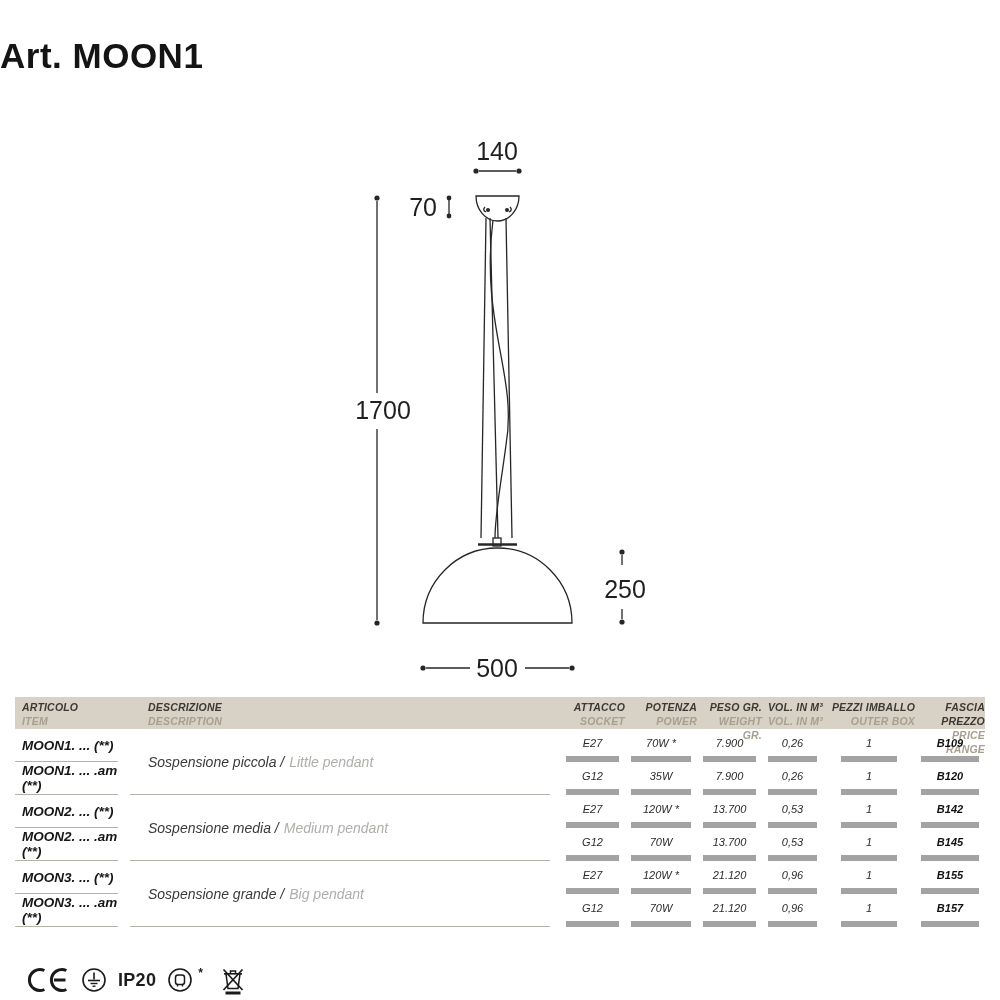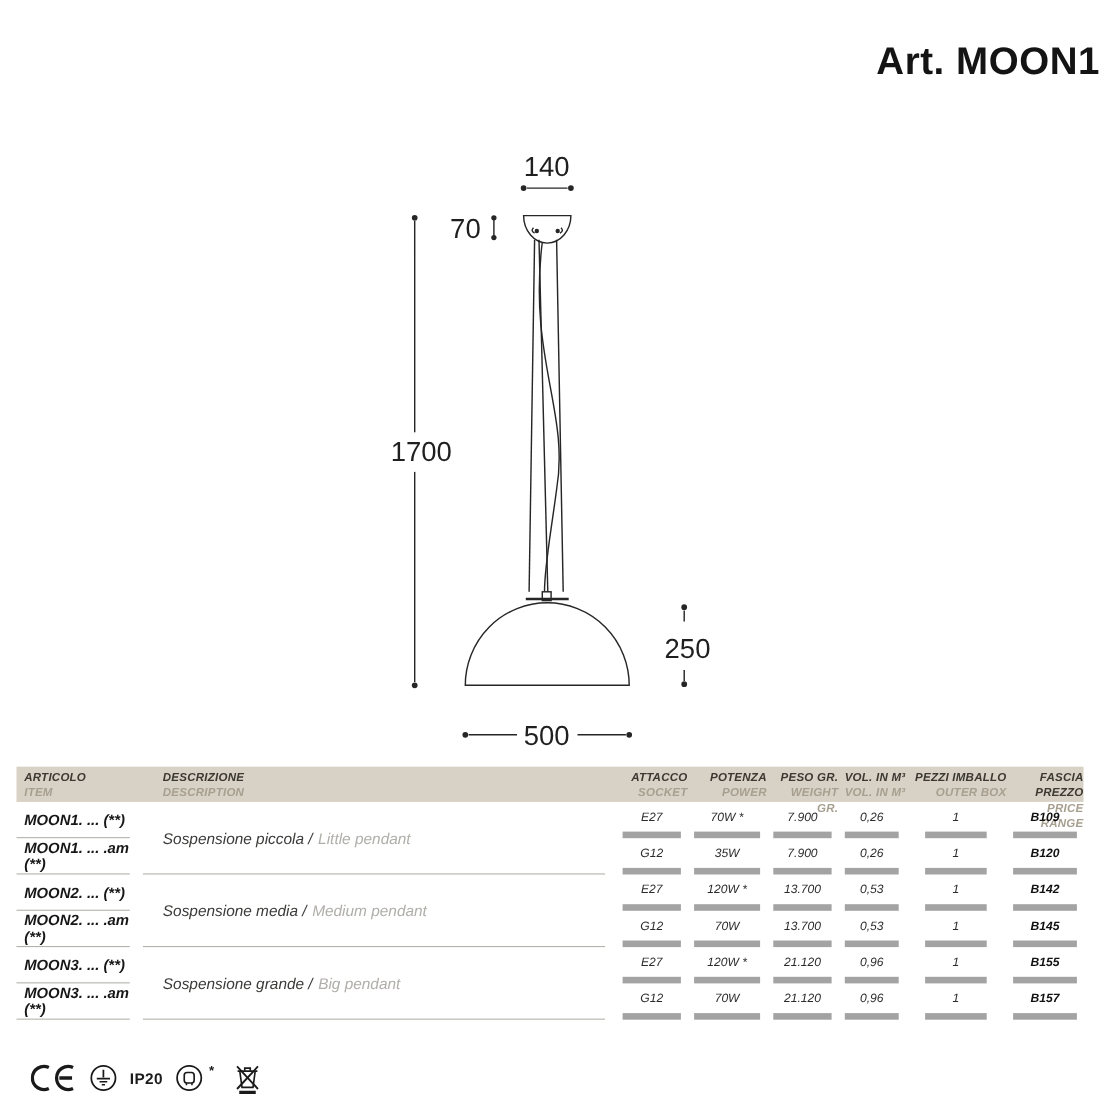--- a/index.html
+++ b/index.html
@@ -4,21 +4,21 @@
 <style>
   html,body{margin:0;padding:0;}
   body{
     width:1000px;height:1000px;position:relative;overflow:hidden;
     background:#ffffff;
     font-family:"Liberation Sans","DejaVu Sans",sans-serif;
     color:#1d1d1b;
   }
   
   .page-title{
-    margin:0;padding-top:36px;text-align:right;
+    margin:0;padding-top:36px;text-align:left;
     font-size:35px;font-weight:bold;letter-spacing:.5px;color:#141414;
   }
   
   .drawing{position:absolute;left:330px;top:125px;width:340px;height:565px;}
   .drawing svg{display:block;}
   .dim-text{fill:#1f1f1f;font-size:25px;font-family:"Liberation Sans","DejaVu Sans",sans-serif;}
   .stroke{stroke:#262626;stroke-width:1.3;fill:none;}
   .dot{fill:#262626;stroke:none;}
   
   .spec-table{position:absolute;left:15px;top:697px;width:970px;font-style:italic;}
@@ -52,21 +52,21 @@
   .c-val{
     border-bottom:6px solid #a3a3a3;margin:0 6px;
     display:flex;align-items:center;justify-content:center;
     font-size:11px;color:#2b2b2b;
   }
   .c-pezzi{margin:0 18px;}
   .c-price{font-weight:bold;color:#111;}
   
   .footer{position:absolute;left:28px;top:962px;height:36px;display:flex;align-items:center;gap:11px;}
   .icon{display:flex;align-items:center;}
-  .ip-text{font-size:14px;font-weight:600;color:#1c1c1c;letter-spacing:.3px;}
+  .ip-text{font-size:18px;font-weight:600;color:#1c1c1c;letter-spacing:.3px;}
   .asterisk{font-size:12px;font-weight:bold;color:#1c1c1c;position:relative;top:-7px;left:-6px;}
 </style>
 </head>
 <body>
 
 <h1 class="page-title">Art. MOON1</h1>
 
 <div class="drawing">
   <svg width="340" height="565" viewBox="0 0 340 565">
 

